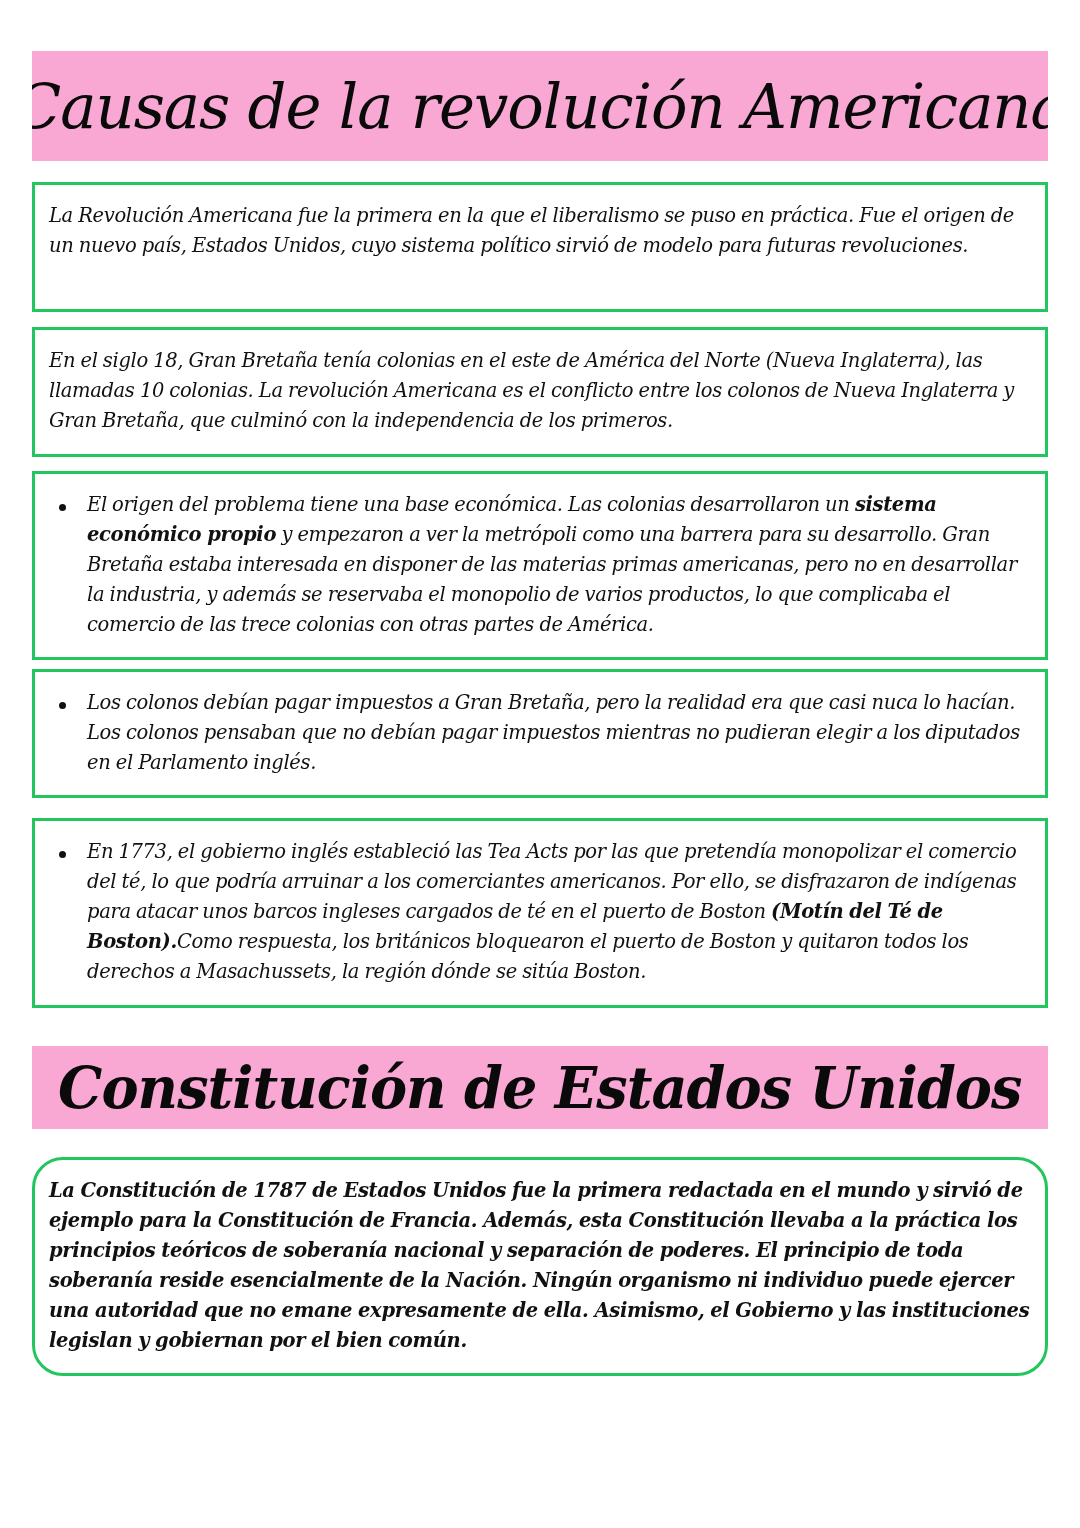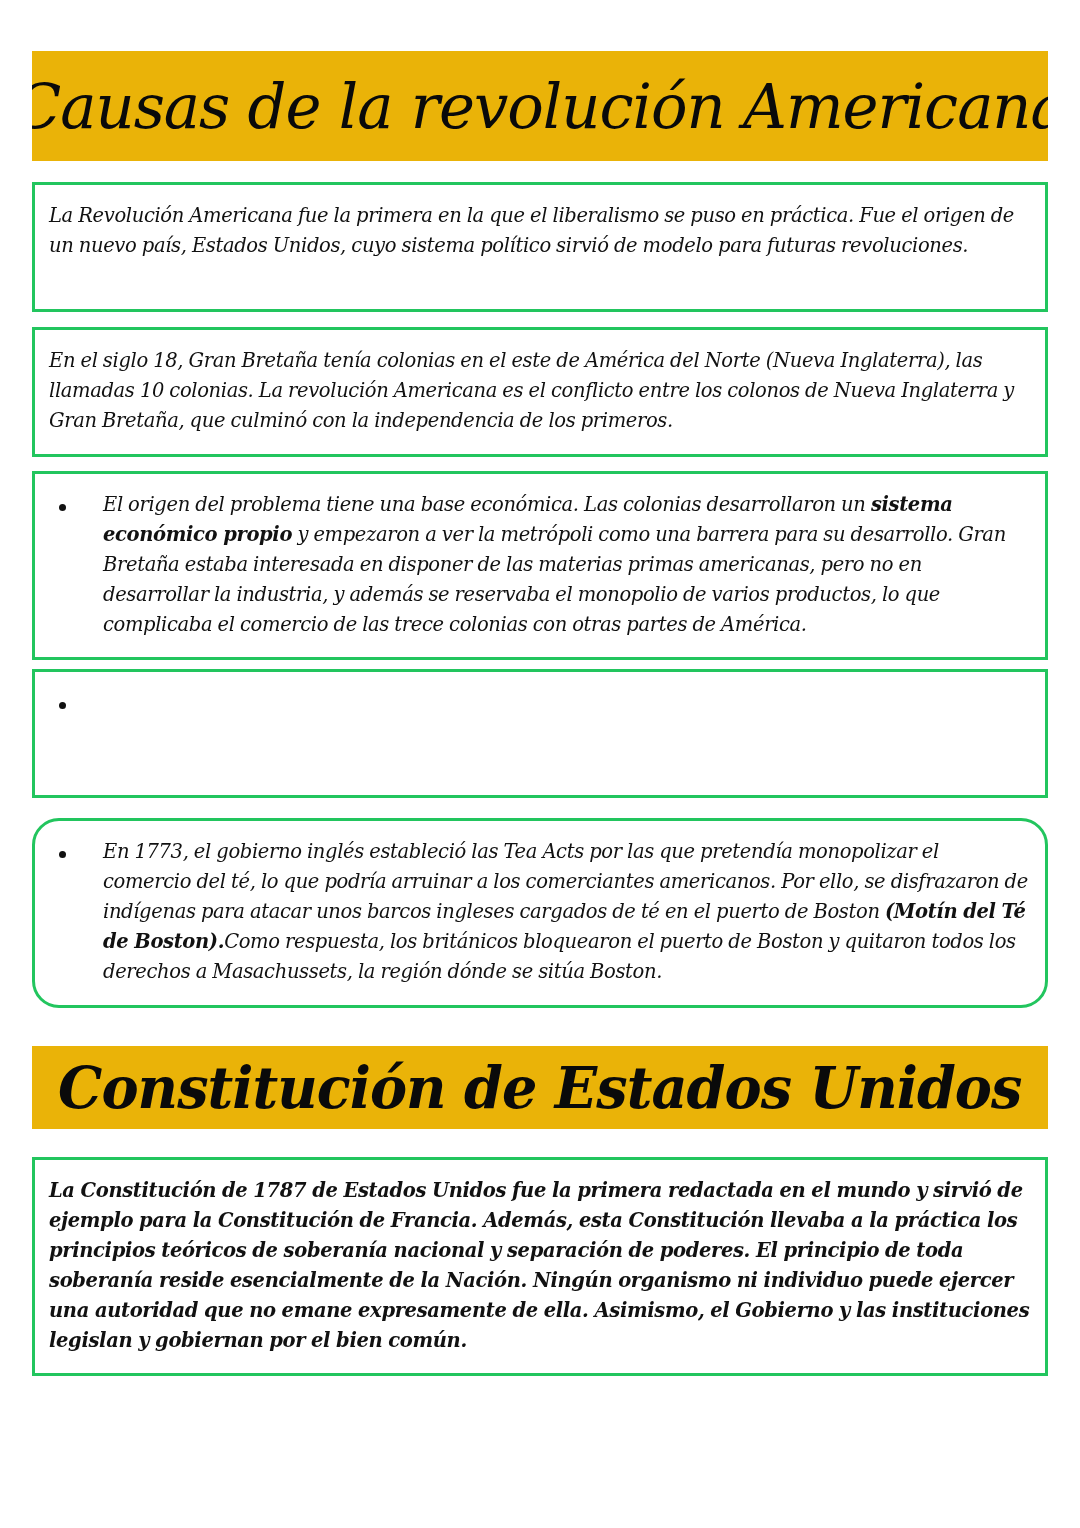--- a/index.html
+++ b/index.html
@@ -12,21 +12,21 @@
       height: 1528px;
       position: relative;
       overflow: hidden;
       font-family: "DejaVu Serif", "Liberation Serif", serif;
       color: #111111;
     }
     .banner {
       position: absolute;
       left: 32px;
       width: 1016px;
-      background: #eab308;
+      background: #f9a8d4;
       display: flex;
       align-items: center;
       justify-content: center;
       overflow: hidden;
     }
     .banner-title {
       font-family: "DejaVu Serif", "Liberation Serif", serif;
       font-style: italic;
       color: #0a0a0a;
       white-space: nowrap;
@@ -48,39 +48,39 @@
     }
     .box p {
       margin: 0;
       font-style: italic;
       font-size: 19.5px;
       line-height: 30px;
       letter-spacing: -0.35px;
       word-spacing: -0.5px;
     }
     .box.bullet {
-      padding-left: 68px;
+      padding-left: 52px;
     }
     .bullet-dot {
       position: absolute;
       left: 24px;
       width: 7px;
       height: 7px;
       border-radius: 50%;
       background: #111111;
     }
     .box p b { font-weight: bold; }
     .box.strong p { font-weight: bold; }
 
     #box-1 { top: 182px; height: 130px; }
     #box-2 { top: 327px; height: 130px; }
     #box-3 { top: 471px; height: 189px; }
     #box-4 { top: 669px; height: 129px; }
-    #box-5 { top: 818px; height: 190px; border-radius: 27px; }
-    #box-6 { top: 1157px; height: 219px; }
+    #box-5 { top: 818px; height: 190px; }
+    #box-6 { top: 1157px; height: 219px; border-radius: 31px; }
     #box-3 .bullet-dot, #box-4 .bullet-dot, #box-5 .bullet-dot { top: 30px; }
   </style>
 </head>
 <body>
 
 <div id="banner-1" class="banner">
   <span class="banner-title">Causas de la revolución Americana</span>
 </div>
 
 <div id="box-1" class="box">
@@ -91,20 +91,21 @@
   <p>En el siglo 18, Gran Bretaña tenía colonias en el este de América del Norte (Nueva Inglaterra), las llamadas 10 colonias. La revolución Americana es el conflicto entre los colonos de Nueva Inglaterra y Gran Bretaña, que culminó con la independencia de los primeros.</p>
 </div>
 
 <div id="box-3" class="box bullet">
   <span class="bullet-dot"></span>
   <p><span>El origen del problema tiene una base económica. Las colonias desarrollaron un </span><b>sistema económico propio</b><span> y empezaron a ver la metrópoli como una barrera para su desarrollo. Gran Bretaña estaba interesada en disponer de las materias primas americanas, pero no en desarrollar la industria, y además se reservaba el monopolio de varios productos, lo que complicaba el comercio de las trece colonias con otras partes de América.</span></p>
 </div>
 
 <div id="box-4" class="box bullet">
   <span class="bullet-dot"></span>
+  <p>Los colonos debían pagar impuestos a Gran Bretaña, pero la realidad era que casi nuca lo hacían. Los colonos pensaban que no debían pagar impuestos mientras no pudieran elegir a los diputados en el Parlamento inglés.</p>
 </div>
 
 <div id="box-5" class="box bullet">
   <span class="bullet-dot"></span>
   <p><span>En 1773, el gobierno inglés estableció las Tea Acts por las que pretendía monopolizar el comercio del té, lo que podría arruinar a los comerciantes americanos. Por ello, se disfrazaron de indígenas para atacar unos barcos ingleses cargados de té en el puerto de Boston </span><b>(Motín del Té de Boston).</b><span>Como respuesta, los británicos bloquearon el puerto de Boston y quitaron todos los derechos a Masachussets, la región dónde se sitúa Boston.</span></p>
 </div>
 
 <div id="banner-2" class="banner">
   <span class="banner-title">Constitución de  Estados Unidos</span>
 </div>

